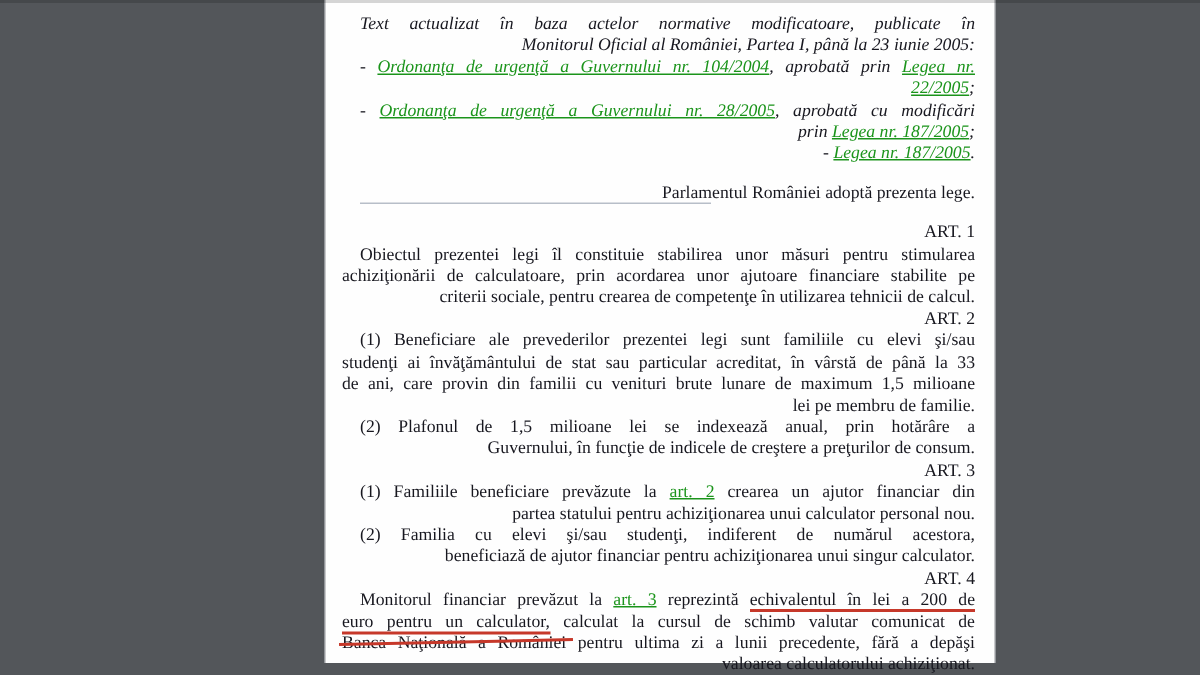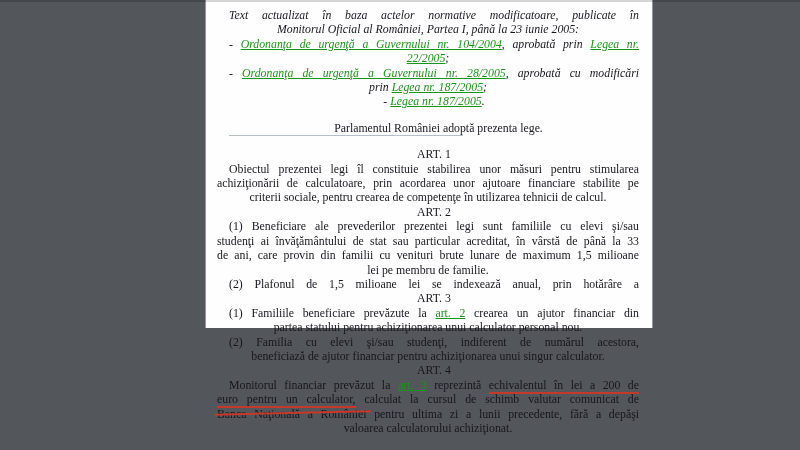--- a/index.html
+++ b/index.html
@@ -7,31 +7,31 @@
     position:relative;
     width:800px; height:450px;
     overflow:hidden;
     font-family:"Liberation Serif", serif;
   }
   .stage::before {
     content:""; position:absolute; left:0; top:0; right:0; height:2px;
     background:rgba(0,0,0,0.16); z-index:5;
   }
   .page {
-    position:absolute; left:205px; top:0;
-    width:448px; height:328px;
+    position:absolute; left:216px; top:0;
+    width:448px; height:442px;
     box-sizing:border-box;
     border-left:1px solid #93969a;
     border-right:1px solid #93969a;
     padding:8px 13px 0 11px;
   }
   .line {
     font-size:11.8px;
     line-height:14.4px;
-    text-align:center;
+    text-align:right;
     white-space:normal;
   }
   .line.justify { text-align:justify; text-align-last:justify; }
   .line.indent { text-indent:12px; }
   .line.indent-lg { text-indent:21px; }
   .line.italic { font-style:italic; }
   .spacer { height:12px; }
   .seg-link { text-decoration:underline; text-underline-offset:1px; cursor:pointer; }
   .seg-red { border-bottom:2px solid; }
   .seg-redstrike { position:relative; }
@@ -65,20 +65,21 @@
         <div class="line indent" style="color: rgb(23, 23, 31);"><span>ART. 1</span></div>
         <div class="line indent justify" style="color: rgb(23, 23, 31);"><span>Obiectul prezentei legi îl constituie stabilirea unor măsuri pentru stimularea</span></div>
         <div class="line justify" style="color: rgb(23, 23, 31);"><span>achiziţionării de calculatoare, prin acordarea unor ajutoare financiare stabilite pe</span></div>
         <div class="line " style="color: rgb(23, 23, 31);"><span>criterii sociale, pentru crearea de competenţe în utilizarea tehnicii de calcul.</span></div>
         <div class="line indent" style="color: rgb(23, 23, 31);"><span>ART. 2</span></div>
         <div class="line indent justify" style="color: rgb(23, 23, 31);"><span>(1) Beneficiare ale prevederilor prezentei legi sunt familiile cu elevi şi/sau</span></div>
         <div class="line justify" style="color: rgb(23, 23, 31);"><span>studenţi ai învăţământului de stat sau particular acreditat, în vârstă de până la 33</span></div>
         <div class="line justify" style="color: rgb(23, 23, 31);"><span>de ani, care provin din familii cu venituri brute lunare de maximum 1,5 milioane</span></div>
         <div class="line " style="color: rgb(23, 23, 31);"><span>lei pe membru de familie.</span></div>
         <div class="line indent justify" style="color: rgb(23, 23, 31);"><span>(2) Plafonul de 1,5 milioane lei se indexează anual, prin hotărâre a</span></div>
+        <div class="line " style="color: rgb(23, 23, 31);"><span>Guvernului, în funcţie de indicele de creştere a preţurilor de consum.</span></div>
         <div class="line indent" style="color: rgb(23, 23, 31);"><span>ART. 3</span></div>
         <div class="line indent justify" style="color: rgb(23, 23, 31);"><span>(1) Familiile beneficiare prevăzute la </span><span class="seg-link" style="color: rgb(27, 148, 27);">art. 2</span><span> crearea un ajutor financiar din</span></div>
         <div class="line " style="color: rgb(23, 23, 31);"><span>partea statului pentru achiziţionarea unui calculator personal nou.</span></div>
         <div class="line indent justify" style="color: rgb(23, 23, 31);"><span>(2) Familia cu elevi şi/sau studenţi, indiferent de numărul acestora,</span></div>
         <div class="line " style="color: rgb(23, 23, 31);"><span>beneficiază de ajutor financiar pentru achiziţionarea unui singur calculator.</span></div>
         <div class="line indent" style="color: rgb(23, 23, 31);"><span>ART. 4</span></div>
         <div class="line indent justify" style="color: rgb(23, 23, 31);"><span>Monitorul financiar prevăzut la </span><span class="seg-link" style="color: rgb(27, 148, 27);">art. 3</span><span> reprezintă </span><span class="seg-red" style="border-bottom-color: rgb(198, 56, 42);">echivalentul în lei a 200 de</span></div>
         <div class="line justify" style="color: rgb(23, 23, 31);"><span class="seg-red" style="border-bottom-color: rgb(198, 56, 42);">euro pentru un calculator,</span><span> calculat la cursul de schimb valutar comunicat de</span></div>
         <div class="line justify" style="color: rgb(23, 23, 31);"><span class="seg-redstrike" style="color: rgb(198, 56, 42);"><span style="color: rgb(23, 23, 31);">Banca Naţională a României</span></span><span> pentru ultima zi a lunii precedente, fără a depăşi</span></div>
         <div class="line " style="color: rgb(23, 23, 31);"><span>valoarea calculatorului achiziţionat.</span></div>

